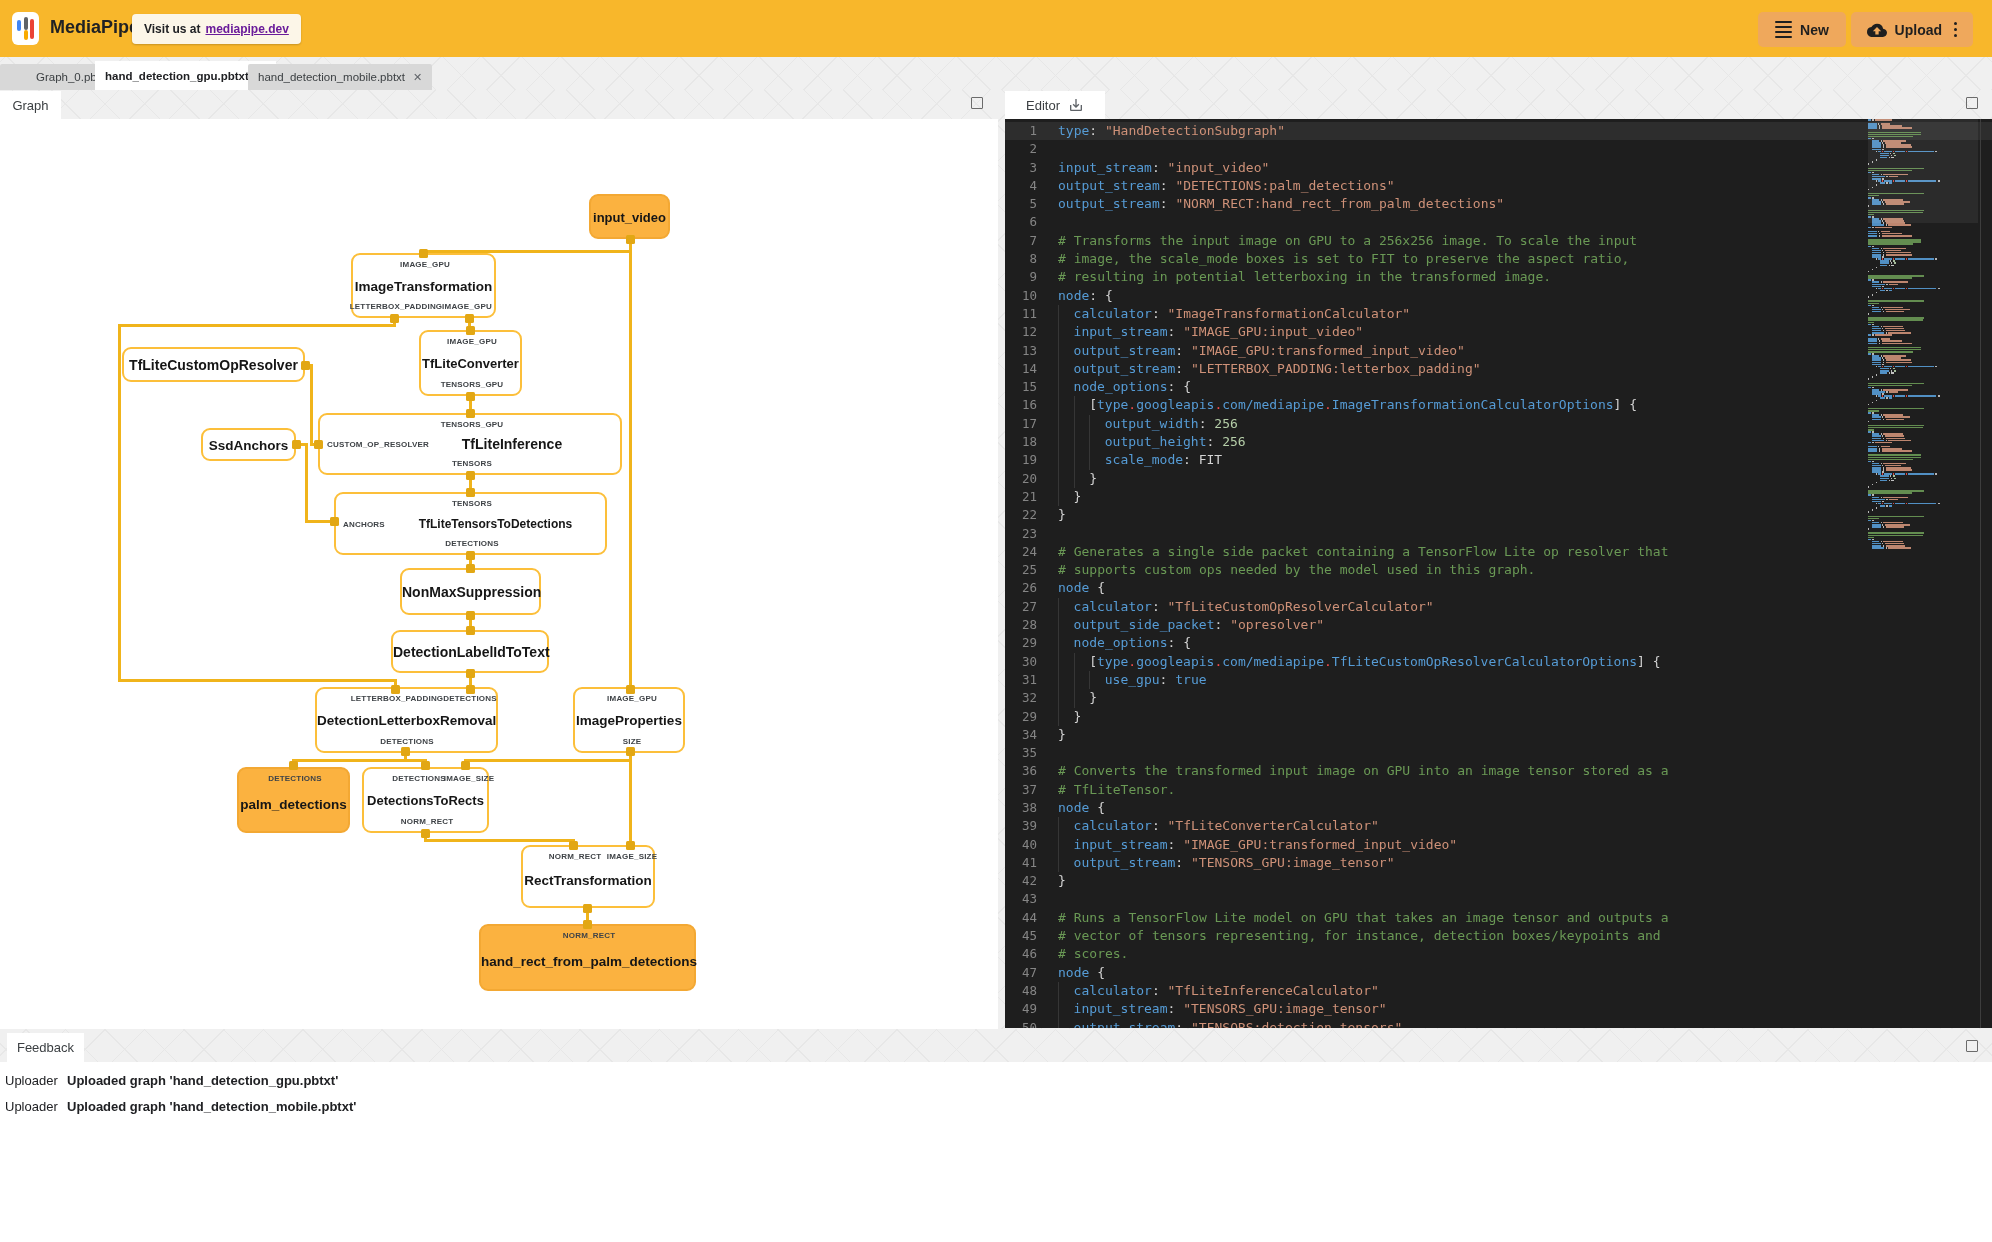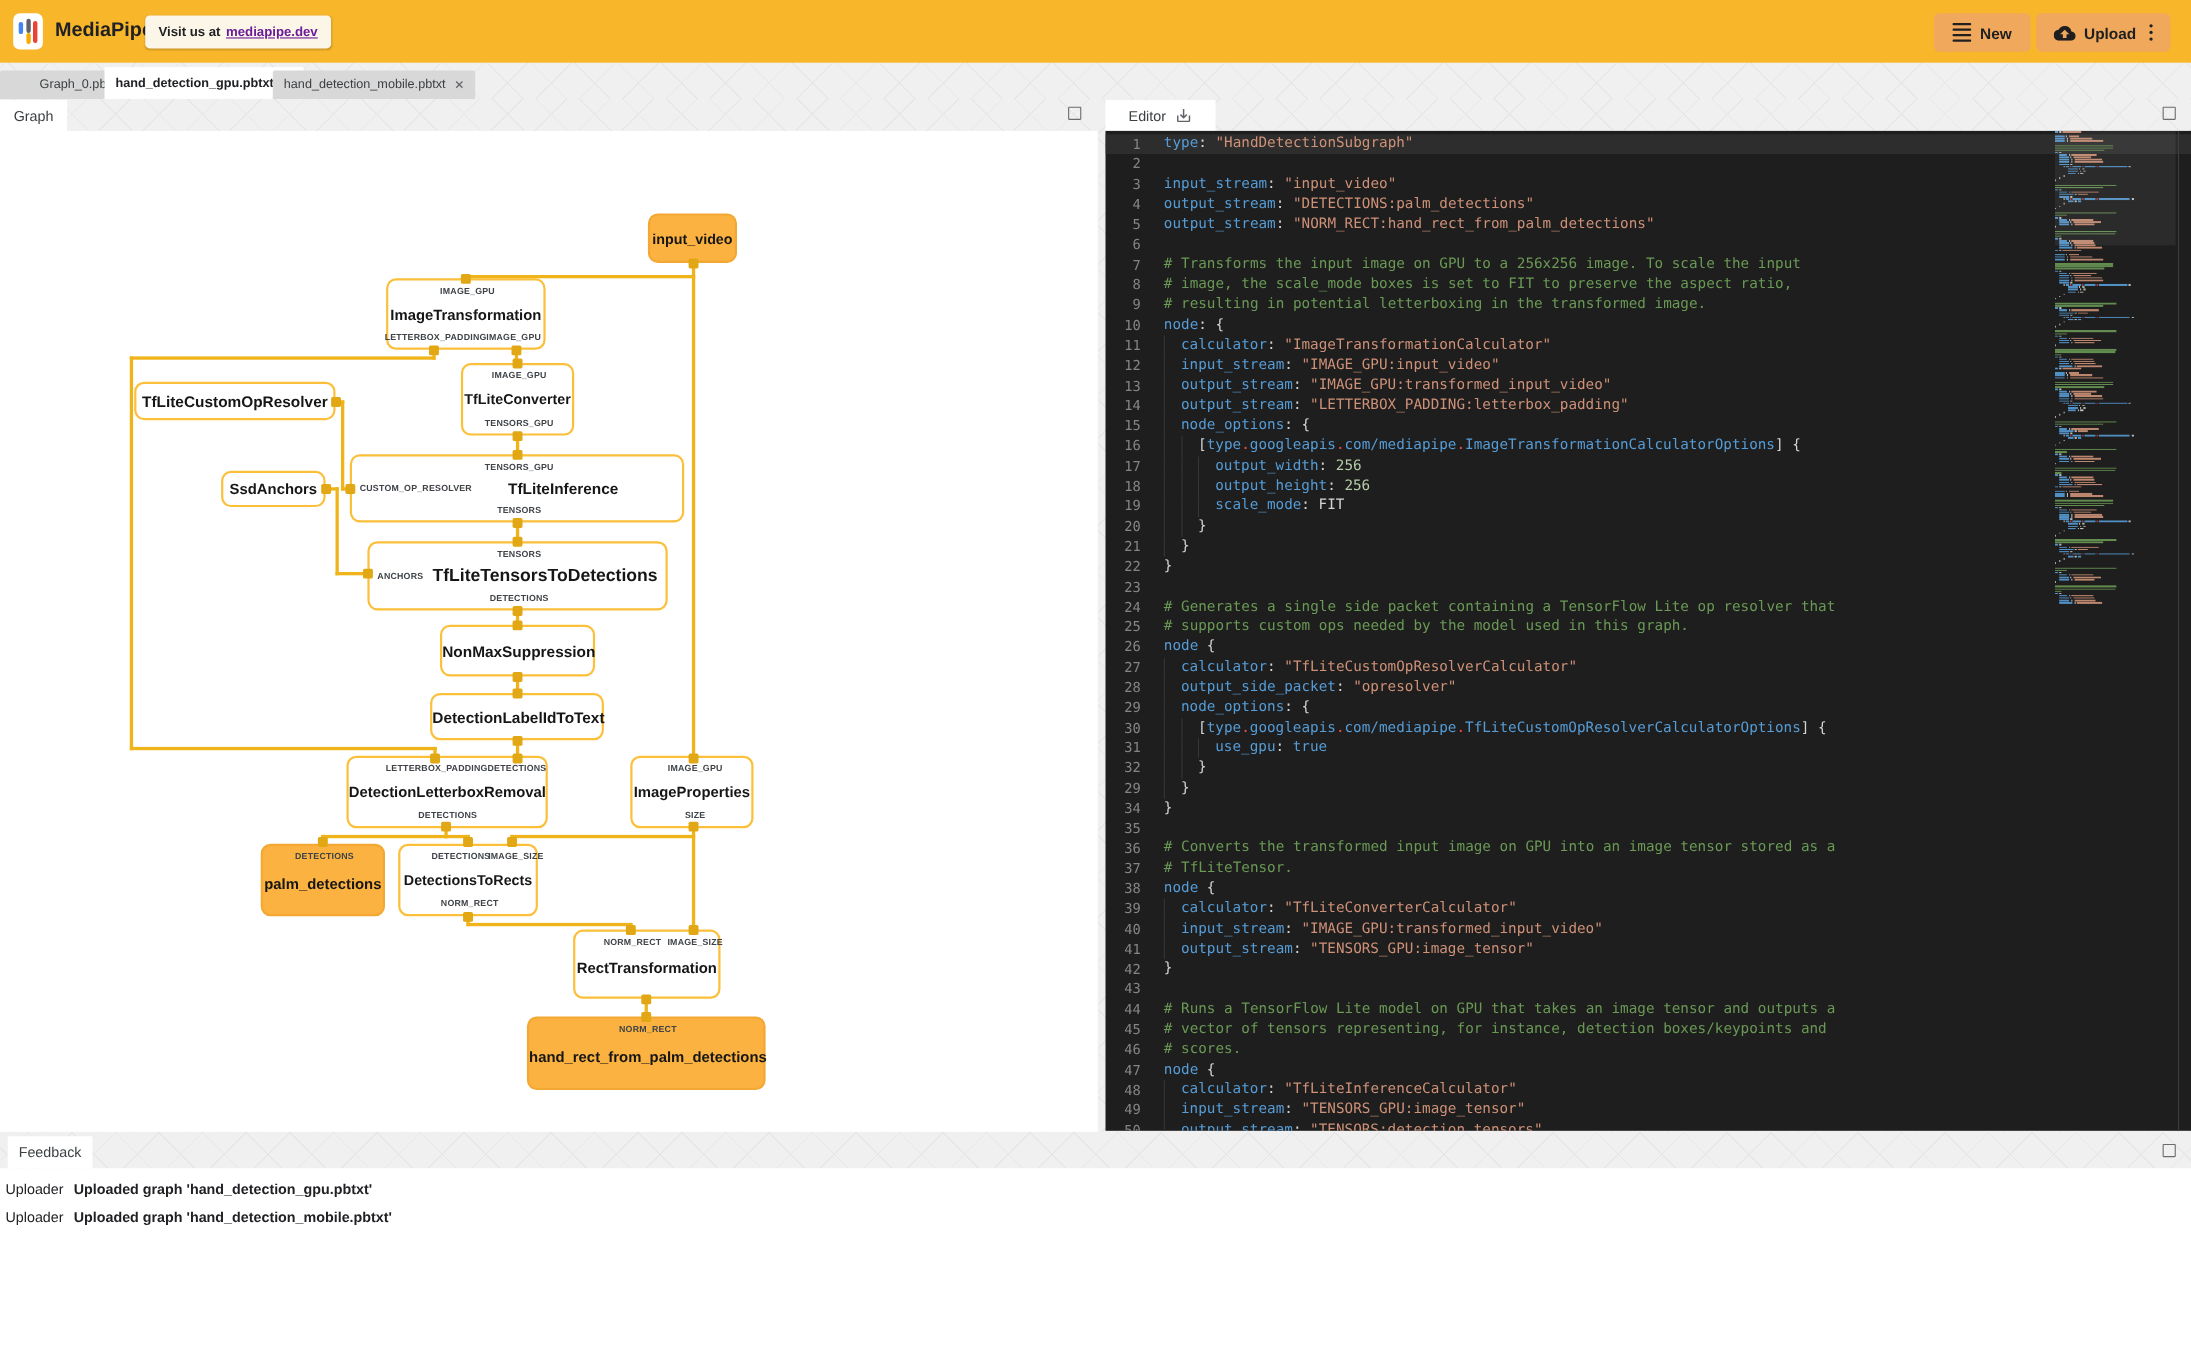--- a/index.html
+++ b/index.html
@@ -185,21 +185,21 @@
       <div class="gnode" style="left: 318px; top: 294px; width: 304px; height: 62px;">
         <div class="plabel" style="left: 152px; top: 5px;">TENSORS_GPU</div>
         <div class="plabel" style="left: 152px; bottom: 5px;">TENSORS</div>
         <div class="plabel left" style="left: 7px; top: 50%; transform: translateY(-50%);">CUSTOM_OP_RESOLVER</div>
         <div class="title" style="font-size: 14px; top: 50%; transform: translateY(-50%); left: 90px; right: 6px;">TfLiteInference</div>
       </div>
       <div class="gnode" style="left: 334px; top: 373px; width: 273px; height: 63px;">
         <div class="plabel" style="left: 136px; top: 5px;">TENSORS</div>
         <div class="plabel" style="left: 136px; bottom: 5px;">DETECTIONS</div>
         <div class="plabel left" style="left: 7px; top: 50%; transform: translateY(-50%);">ANCHORS</div>
-        <div class="title" style="font-size: 16px; top: 50%; transform: translateY(-50%); left: 56px; right: 6px;">TfLiteTensorsToDetections</div>
+        <div class="title" style="font-size: 12px; top: 50%; transform: translateY(-50%); left: 56px; right: 6px;">TfLiteTensorsToDetections</div>
       </div>
       <div class="gnode" style="left: 400px; top: 449px; width: 141px; height: 47px;">
         <div class="title" style="font-size: 14px; top: 50%; transform: translateY(-50%);">NonMaxSuppression</div>
       </div>
       <div class="gnode" style="left: 391px; top: 511px; width: 158px; height: 43px;">
         <div class="title" style="font-size: 14px; top: 50%; transform: translateY(-50%);">DetectionLabelIdToText</div>
       </div>
       <div class="gnode" style="left: 315px; top: 568px; width: 183px; height: 66px;">
         <div class="plabel" style="left: 80px; top: 5px;">LETTERBOX_PADDING</div>
         <div class="plabel" style="left: 153px; top: 5px;">DETECTIONS</div>

